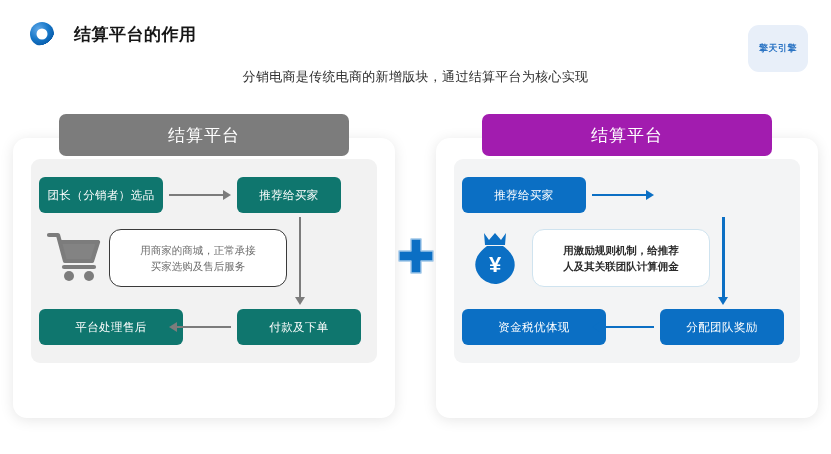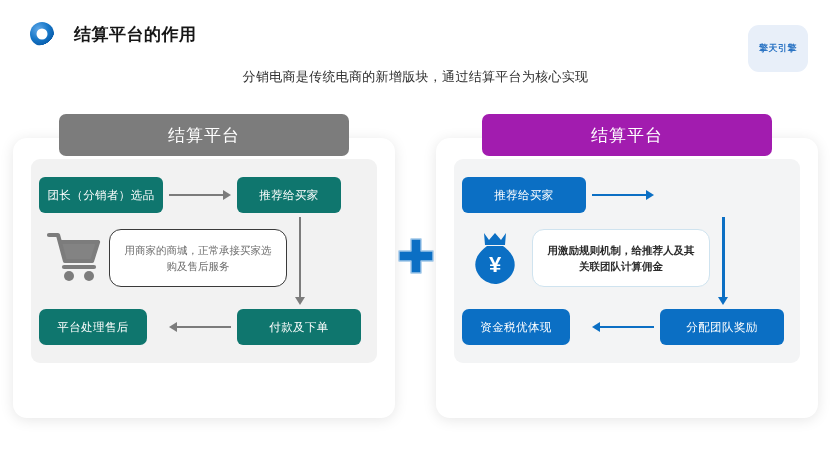--- a/index.html
+++ b/index.html
@@ -147,21 +147,21 @@
     color: #ffffff;
     font-size: 11.5px;
     letter-spacing: .4px;
     white-space: nowrap;
   }
   .node.gray { background: #0f766e; }
   .node.blue { background: #0b6fc4; }
 
   .node.n-tl { left: 8px;   top: 18px;  width: 124px; }
   .node.n-tr { left: 206px; top: 18px;  width: 104px; }
-  .node.n-bl { left: 8px;   top: 150px; width: 108px; border-radius: 7px; }
+  .node.n-bl { left: 8px;   top: 150px; width: 144px; }
   .node.n-br { left: 206px; top: 150px; width: 124px; }
 
   
   .arrow-h {
     position: absolute;
     height: 10px;
     display: flex;
     align-items: center;
   }
   .arrow-h .shaft {
@@ -209,21 +209,21 @@
     left: 78px; top: 70px;
     width: 178px; height: 58px;
     border-radius: 12px;
     background: #ffffff;
     display: flex;
     align-items: center;
     justify-content: center;
     text-align: center;
     font-size: 10.5px;
     line-height: 1.55;
-    padding: 0 10px;
+    padding: 0 26px;
     box-sizing: border-box;
   }
   .panel.left .note  { border: 1.4px solid #3a3a3a; color: #6d6d6d; }
   .panel.right .note { border: 1.2px solid #cfe3ef; color: #2a2a2a; font-weight: bold; }
 
   
   .mid-icon {
     position: absolute;
     left: 14px; top: 68px;
     width: 56px; height: 62px;

